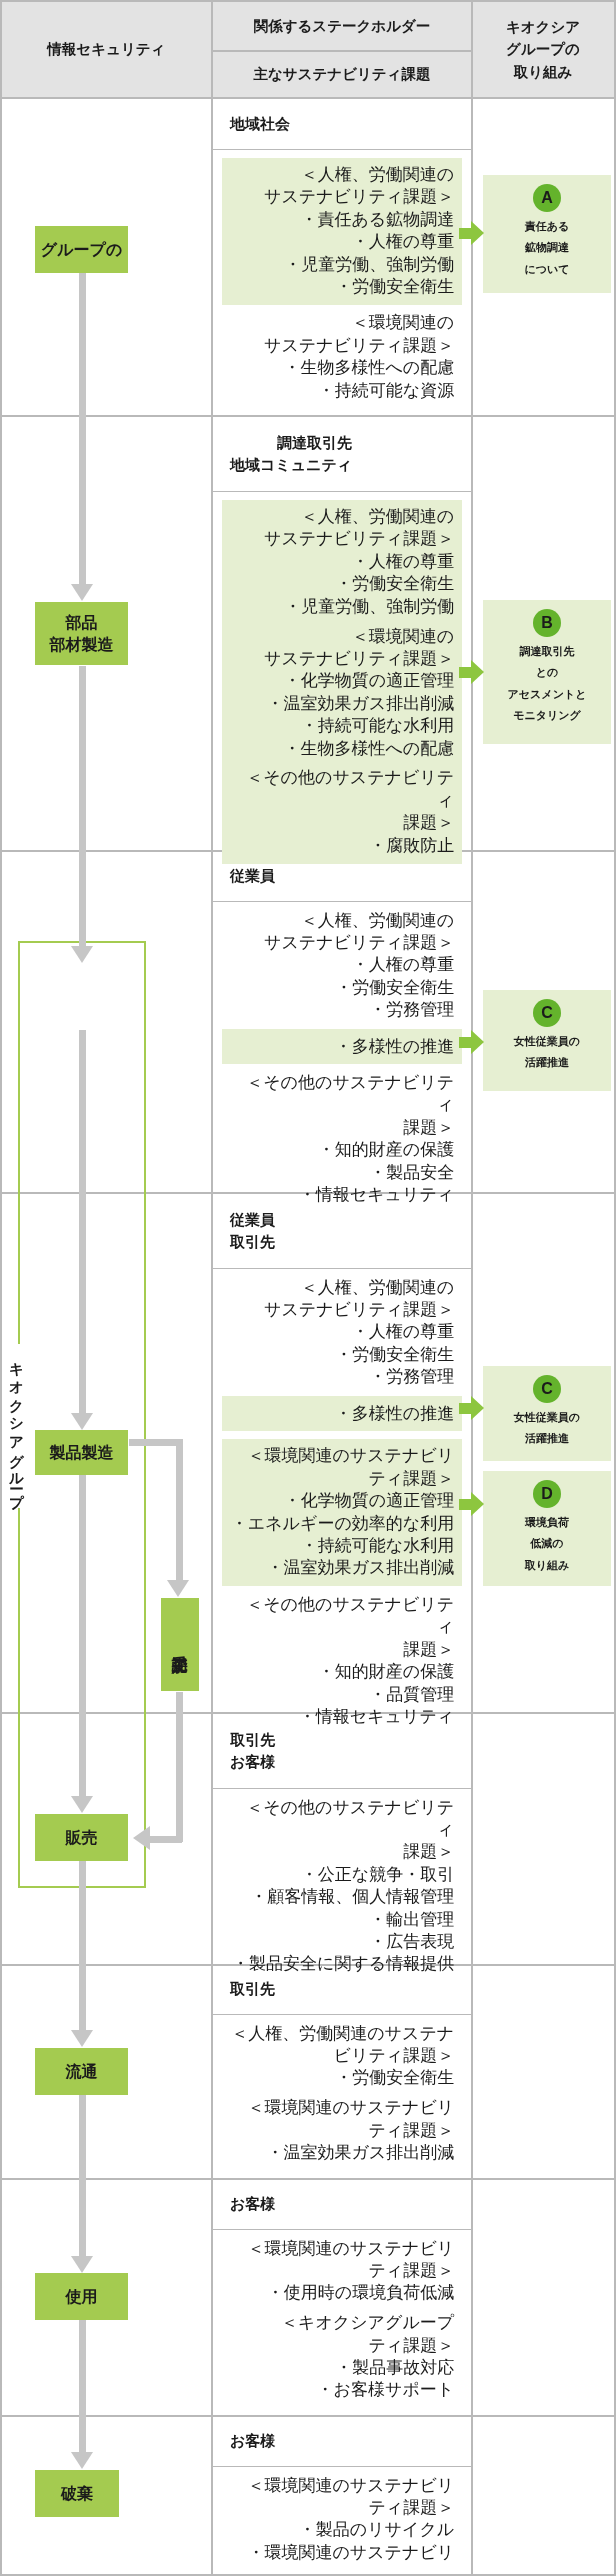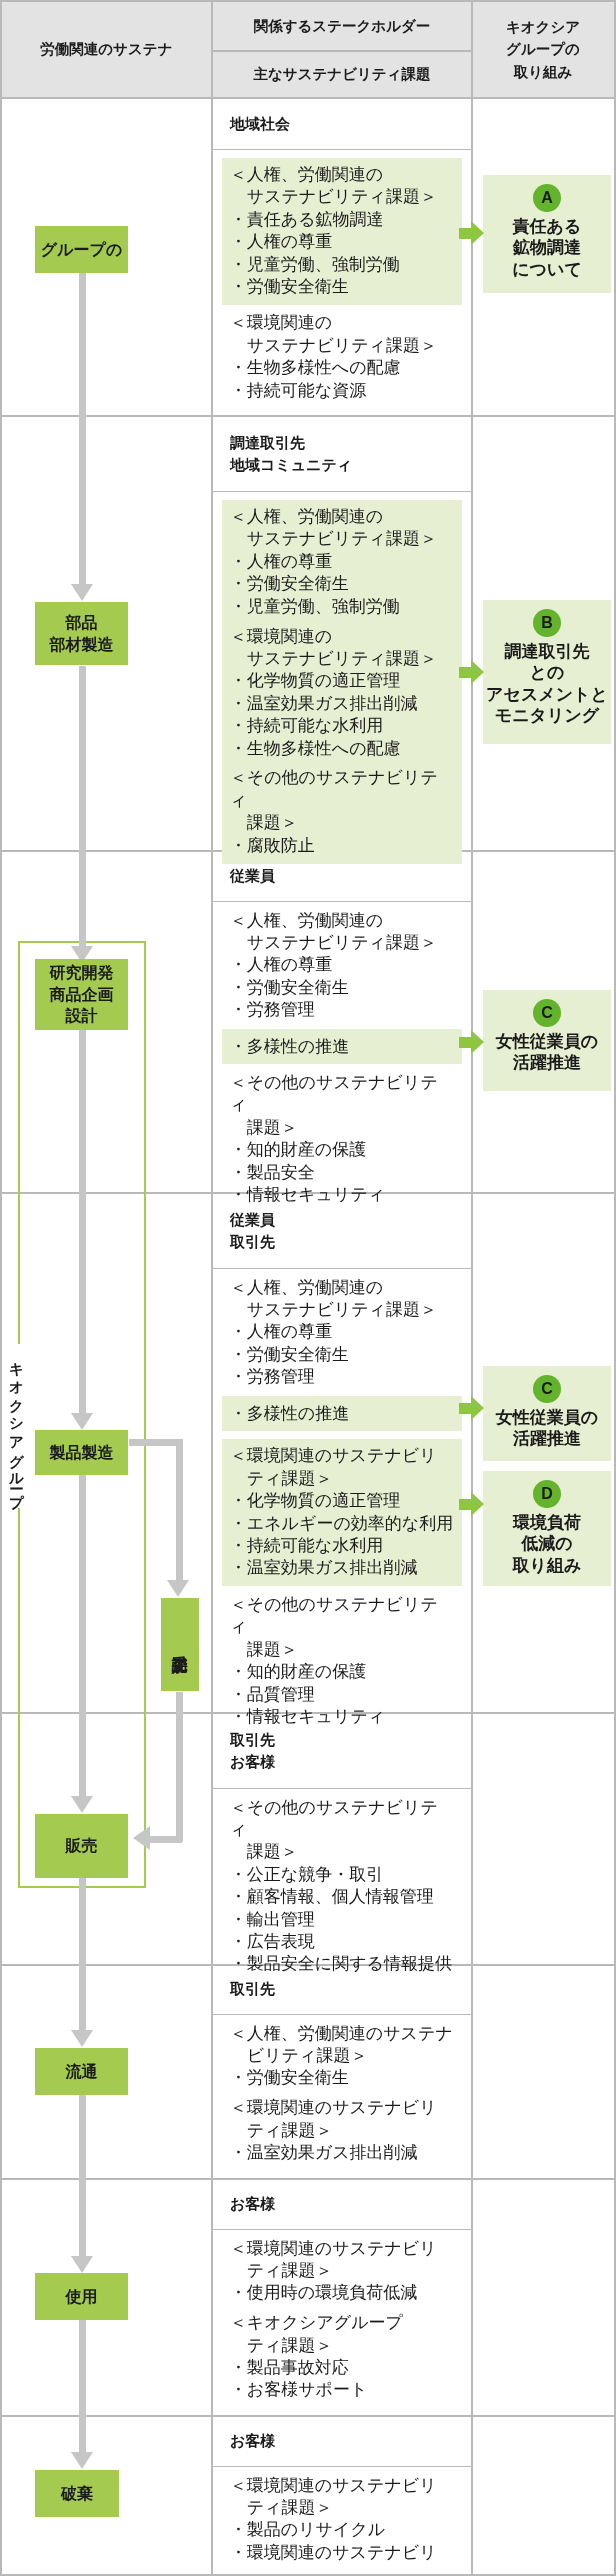--- a/index.html
+++ b/index.html
@@ -23,36 +23,36 @@
   .dhead{width:0;height:0;border-left:11.2px solid transparent;border-right:11.2px solid transparent;
          border-top:17px solid #c6c6c6;z-index:3;}
   .lhead{width:0;height:0;border-top:12px solid transparent;border-bottom:12px solid transparent;
          border-right:17px solid #c6c6c6;z-index:3;}
   
   .grect{left:18px;top:941px;width:128px;height:947px;border:2.8px solid #a4cb50;
          box-sizing:border-box;z-index:2;}
   .glabel{left:3.7px;top:1344px;writing-mode:vertical-rl;background:#fff;font-size:14.5px;
           font-weight:600;letter-spacing:1.9px;padding:7.5px 2.8px;z-index:5;white-space:nowrap;}
   
-  .col2cell{left:213px;width:258px;z-index:2;}
+  .col2cell{left:213px;width:258px;z-index:2;text-align:right;}
   .stake{box-sizing:border-box;display:flex;align-items:center;padding-left:17px;
          border-bottom:1.9px solid #b9b9b9;font-size:15px;font-weight:600;
          line-height:22.4px;white-space:pre-line;}
   .groups{padding:7.5px 9.3px 0;}
   .group{margin-bottom:7.5px;padding:0 7.5px;font-size:17px;line-height:22.4px;}
   .group.hl{background:#e6efd2;padding:6.5px 7.5px;}
   .ghead,.gitems{white-space:pre-line;}
   .gsub{margin-bottom:7.5px;}
   .gsub:last-child{margin-bottom:0;}
   
   .callout{left:483px;width:128px;background:#e6efd2;text-align:center;z-index:2;}
   .badge{width:28px;height:28px;border-radius:50%;background:#64b32c;color:#1b1b1b;
          display:flex;align-items:center;justify-content:center;font-weight:bold;
          font-size:16px;margin:9.3px auto 3.7px;}
-  .clabel{font-weight:bold;font-size:17px;line-height:21.5px;white-space:pre-line;}
+  .clabel{font-weight:bold;font-size:11px;line-height:21.5px;white-space:pre-line;}
   
   .garrow{left:459px;width:25px;height:24px;z-index:3;}
   .garrow .tail{position:absolute;left:0;top:6.5px;width:12px;height:11.2px;background:#8dc63f;}
   .garrow .head{position:absolute;left:12px;top:0;width:0;height:0;
     border-top:12px solid transparent;border-bottom:12px solid transparent;
     border-left:13px solid #8dc63f;}
 </style>
 </head>
 <body>
 
@@ -69,21 +69,21 @@
   <div class="abs gl" style="left:0;top:1712px;width:616px;height:1.9px"></div>
   <div class="abs gl" style="left:0;top:1964px;width:616px;height:1.9px"></div>
   <div class="abs gl" style="left:0;top:2178px;width:616px;height:1.9px"></div>
   <div class="abs gl" style="left:0;top:2415px;width:616px;height:1.9px"></div>
   <div class="abs gl" style="left:0;top:2574px;width:616px;height:1.9px"></div>
   <div class="abs gl" style="left:0;top:0;width:1.9px;height:2576px"></div>
   <div class="abs gl" style="left:211px;top:0;width:1.9px;height:2576px"></div>
   <div class="abs gl" style="left:471px;top:0;width:1.9px;height:2576px"></div>
   <div class="abs gl" style="left:614px;top:0;width:1.9px;height:2576px"></div>
 
-  <div class="abs hcell" style="left:1.9px;top:1.9px;width:209px;height:95px">労働関連のサステナ</div>
+  <div class="abs hcell" style="left:1.9px;top:1.9px;width:209px;height:95px">情報セキュリティ</div>
   <div class="abs hcell" style="left:213px;top:52px;width:258px;height:45px">主なサステナビリティ課題</div>
   <div class="abs hcell" style="left:213px;top:1.9px;width:258px;height:49px">関係するステークホルダー</div>
   <div class="abs hcell" style="left:472px;top:1.9px;width:142px;height:95px">キオクシア
 グループの
 取り組み</div>
 
   <div class="abs grect"></div>
   <div class="abs glabel">キオクシアグループ</div>
 
   <div class="abs vline" style="top:273px;height:311px"></div>
@@ -104,26 +104,23 @@
   <div class="abs hline" style="left:129px;top:1439px;width:53px"></div>
   <div class="abs" style="left:176px;top:1439px;width:6.5px;height:141px;background:#c6c6c6;z-index:3"></div>
   <div class="abs dhead" style="left:167px;top:1580px"></div>
   <div class="abs" style="left:176px;top:1692px;width:6.5px;height:150px;background:#c6c6c6;z-index:3"></div>
   <div class="abs hline" style="left:149px;top:1836px;width:33px"></div>
   <div class="abs lhead" style="left:133px;top:1826px"></div>
 
   <div class="abs vbox" style="left:35px;top:226px;width:93px;height:47px">グループの</div>
   <div class="abs vbox" style="left:35px;top:602px;width:93px;height:63px">部品
 部材製造</div>
-  <div class="abs vbox" style="left:35px;top:959px;width:93px;height:71px">研究開発
-商品企画
-設計</div>
   <div class="abs vbox" style="left:35px;top:1430px;width:93px;height:45px">製品製造</div>
   <div class="abs vbox vert" style="left:161px;top:1598px;width:38px;height:93px">委託加工</div>
-  <div class="abs vbox" style="left:35px;top:1814px;width:93px;height:64px">販売</div>
+  <div class="abs vbox" style="left:35px;top:1814px;width:93px;height:47px">販売</div>
   <div class="abs vbox" style="left:35px;top:2048px;width:93px;height:47px">流通</div>
   <div class="abs vbox" style="left:35px;top:2273px;width:93px;height:47px">使用</div>
   <div class="abs vbox" style="left:35px;top:2470px;width:84px;height:47px">破棄</div>
 
   <div class="abs col2cell" style="top:100px;height:314px">
     <div class="stake" style="height:50px">地域社会</div>
     <div class="groups">
       <div class="group hl">
         <div class="ghead">＜人権、労働関連の
 　サステナビリティ課題＞</div>

